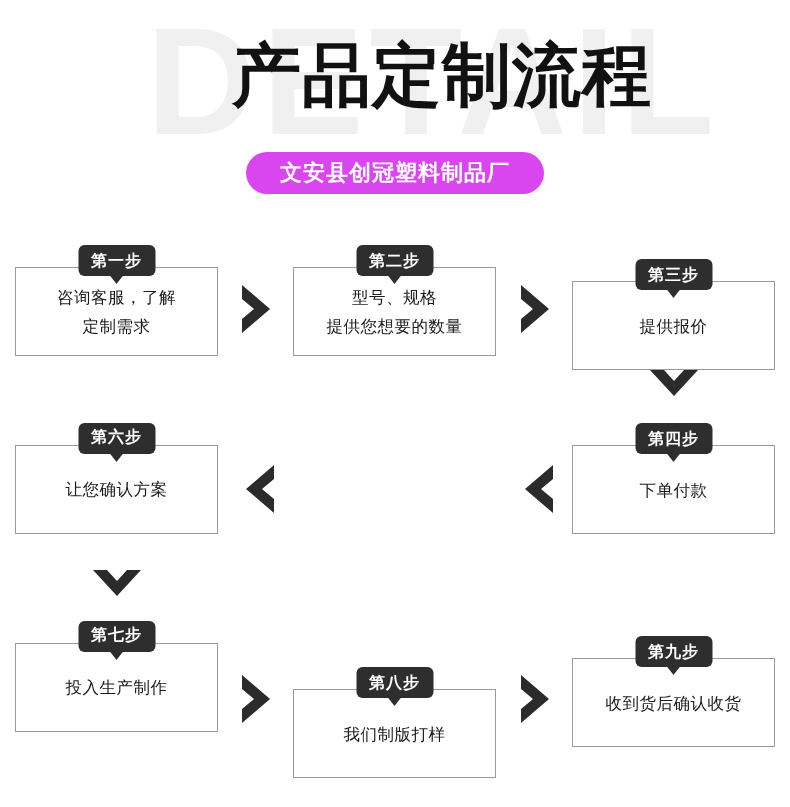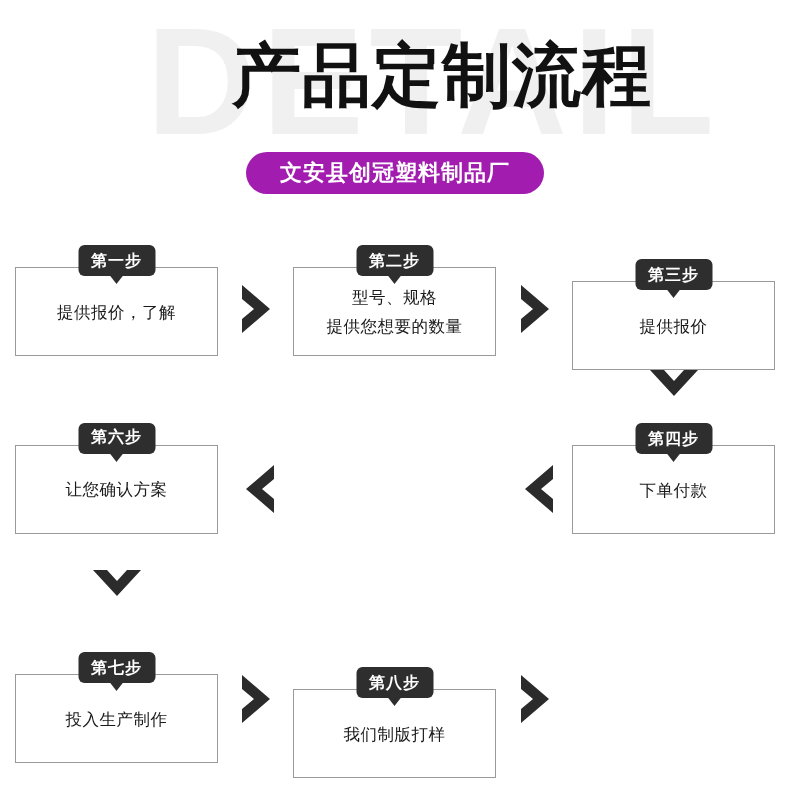--- a/index.html
+++ b/index.html
@@ -44,21 +44,21 @@
     padding-left:47px;
   }
   .company-pill{
     position:absolute;
     left:50%;
     transform:translateX(-50%);
     top:152px;
     height:42px;
     padding:0 34px;
     border-radius:21px;
-    background:#a21caf;
+    background:#d946ef;
     color:#ffffff;
     font-size:22px;
     font-weight:bold;
     line-height:42px;
     letter-spacing:1px;
     white-space:nowrap;
     z-index:3;
   }
 
   
@@ -128,21 +128,22 @@
 
   <div class="watermark">DETAIL</div>
   <div class="main-title">产品定制流程</div>
   <div class="company-pill">文安县创冠塑料制品厂</div>
 
   <div class="flow">
 
     <div class="step" style="left:15px;  top:267px;">
       <div class="badge">第一步</div>
       <div class="step-text two-line">
-        <div>提供报价，了解</div>
+        <div>咨询客服，了解</div>
+        <div>定制需求</div>
       </div>
     </div>
 
     <div class="arrow" style="left:236px; top:283px;">
       <svg width="44" height="52" viewBox="0 0 44 52" aria-hidden="true">
         <path d="M6 2 L34 26 L6 50 L6 36 L18 26 L6 16 Z" fill="#2b2b2b"></path>
       </svg>
     </div>
 
     <div class="step" style="left:293px; top:267px;">
@@ -198,21 +199,21 @@
         <div>下单付款</div>
       </div>
     </div>
 
     <div class="arrow" style="left:91px; top:566px;">
       <svg width="52" height="40" viewBox="0 0 52 40" aria-hidden="true">
         <path d="M2 4 L26 30 L50 4 L36 4 L26 15 L16 4 Z" fill="#2b2b2b"></path>
       </svg>
     </div>
 
-    <div class="step" style="left:15px;  top:674px;">
+    <div class="step" style="left:15px;  top:643px;font-family:Liberation Mono, monospace;">
       <div class="badge">第七步</div>
       <div class="step-text">
         <div>投入生产制作</div>
       </div>
     </div>
 
     <div class="arrow" style="left:236px; top:673px;">
       <svg width="44" height="52" viewBox="0 0 44 52" aria-hidden="true">
         <path d="M6 2 L34 26 L6 50 L6 36 L18 26 L6 16 Z" fill="#2b2b2b"></path>
       </svg>
@@ -224,15 +225,21 @@
         <div>我们制版打样</div>
       </div>
     </div>
 
     <div class="arrow" style="left:515px; top:673px;">
       <svg width="44" height="52" viewBox="0 0 44 52" aria-hidden="true">
         <path d="M6 2 L34 26 L6 50 L6 36 L18 26 L6 16 Z" fill="#2b2b2b"></path>
       </svg>
     </div>
 
+    <div class="step" style="left:572px; top:658px;">
+      <div class="badge">第九步</div>
+      <div class="step-text">
+        <div>收到货后确认收货</div>
+      </div>
+    </div>
 
   </div>
 </div>
 
 </body></html>

